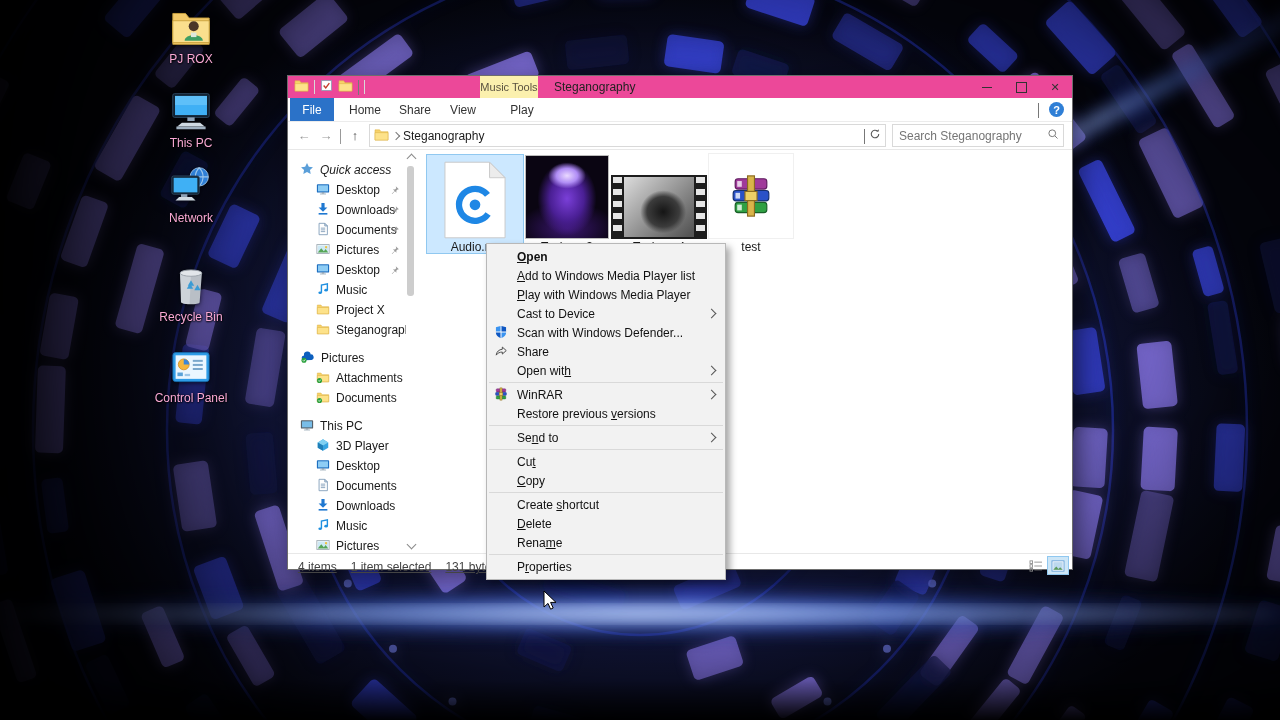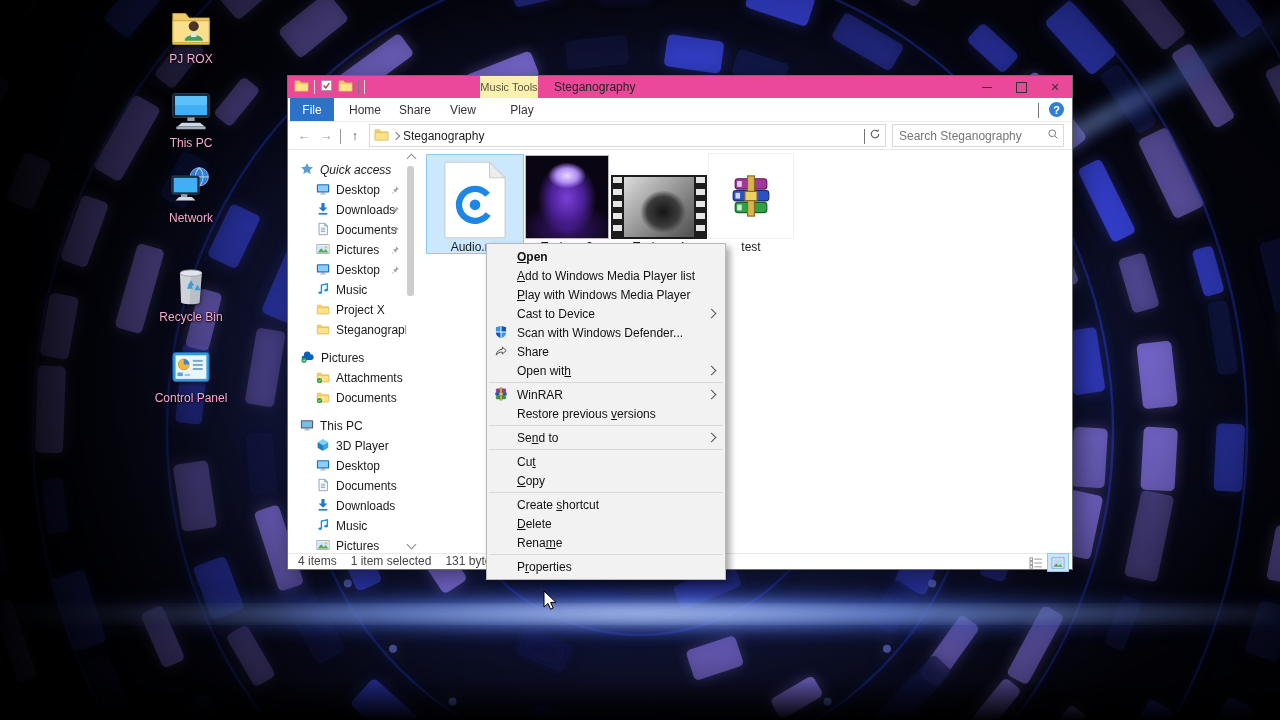--- a/index.html
+++ b/index.html
@@ -74,21 +74,21 @@
       radial-gradient(ellipse 46% 58% at 50% 52%, #7a3fd8 0%, #4a1f94 45%, rgba(0,0,0,0) 78%),
       radial-gradient(ellipse 85% 45% at 50% 88%, #3a1670 0%, rgba(0,0,0,0) 70%),
       #0a0512;}
   .film{width:96px;height:64px;background:#1d1d1d;display:flex;box-sizing:border-box;padding:2px;}
   .sprocket{width:9px;background:repeating-linear-gradient(to bottom,#e6e6e6 0 6px,#1d1d1d 6px 12px);}
   .frame{flex:1;margin:0 2px;background:
       radial-gradient(ellipse 42% 46% at 56% 58%, #151515 0%, #3c3c3c 55%, rgba(0,0,0,0) 78%),
       linear-gradient(135deg,#dcdcdc,#9c9c9c 45%,#555 95%);}
   .archive-box{width:84px;height:84px;background:#fff;border:1px solid #f0f0f0;display:flex;align-items:center;justify-content:center;}
   
-  #statusbar{height:20px;border-top:1px solid #e8e8e8;display:flex;align-items:flex-start;color:#444;}
+  #statusbar{height:20px;border-top:1px solid #e8e8e8;display:flex;align-items:flex-end;color:#444;text-decoration:underline;}
   .st-item{margin-left:14px;}
   .st-item:first-child{margin-left:10px;}
   #st-right{margin-left:auto;display:flex;align-items:center;gap:2px;padding-right:4px;}
   .viewbtn{width:20px;height:17px;display:flex;align-items:center;justify-content:center;}
   .viewbtn.active{background:#cde6f7;outline:1px solid #90c8f0;}
   
   #context-menu{position:absolute;left:486px;top:243px;width:240px;box-sizing:border-box;background:#f2f2f2;
      border:1px solid #b8b8b8;box-shadow:4px 4px 7px rgba(0,0,0,.35);padding:3px 0;z-index:50;font-size:12px;color:#111;}
   .menu-item{position:relative;height:19px;display:flex;align-items:center;padding-left:30px;padding-right:20px;}
   .menu-item.bold{font-weight:bold;}

